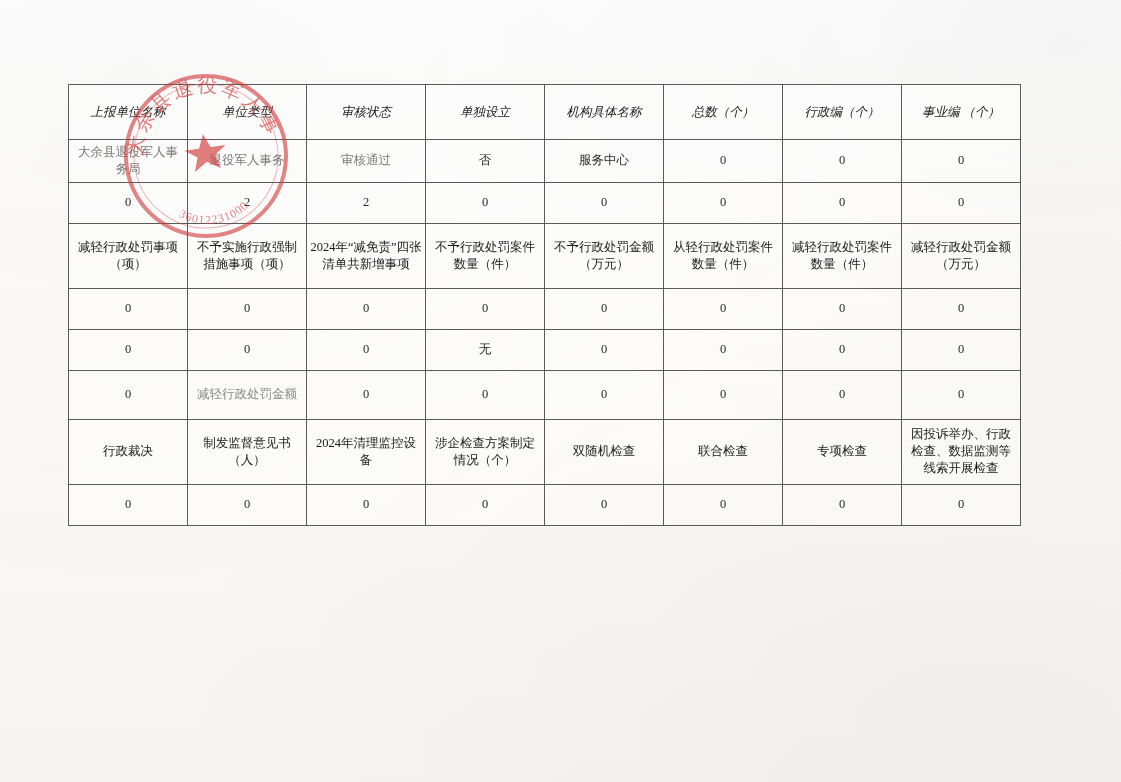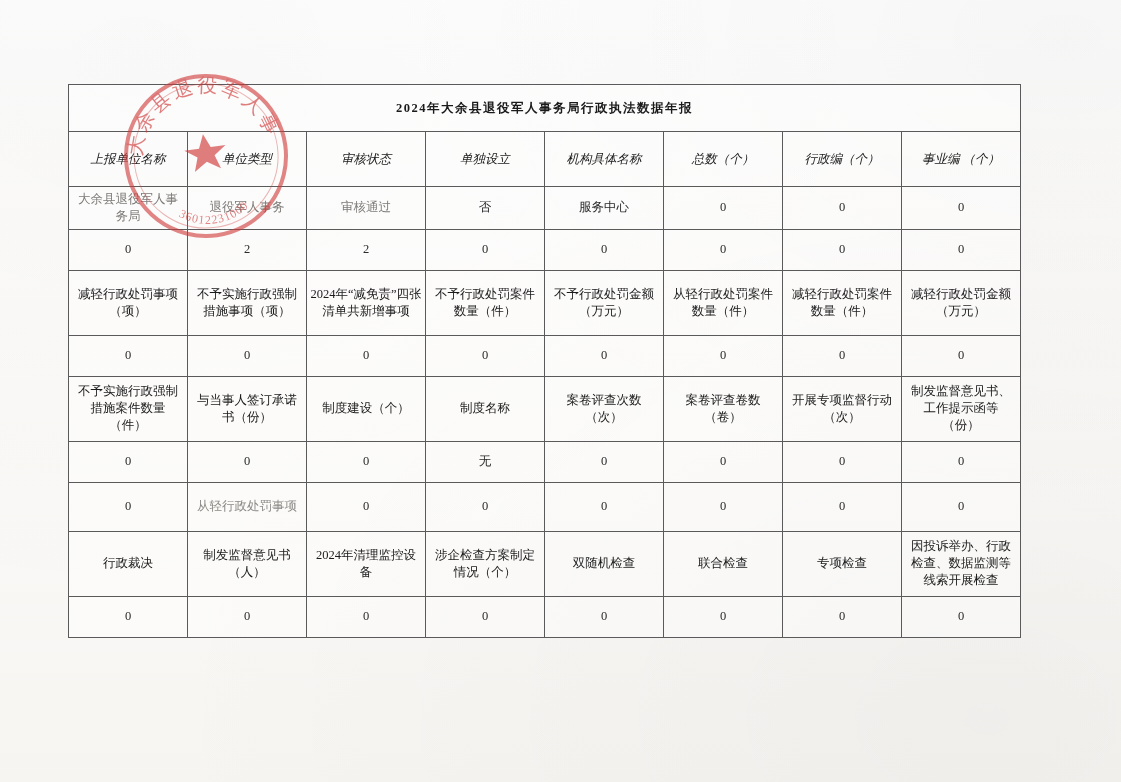--- a/index.html
+++ b/index.html
@@ -96,23 +96,20 @@
   }
 </style>
 </head>
 <body>
 
 <div class="paper-noise"></div>
 
 <div class="sheet">
   <table class="report">
     <tbody>
-      <tr>
-        <td class="title-cell" colspan="8">2024年大余县退役军人事务局行政执法数据年报</td>
-      </tr>
 
       <tr>
         <td class="hdr">上报单位名称</td>
         <td class="hdr">单位类型</td>
         <td class="hdr">审核状态</td>
         <td class="hdr">单独设立</td>
         <td class="hdr">机构具体名称</td>
         <td class="hdr">总数（个）</td>
         <td class="hdr">行政编（个）</td>
         <td class="hdr">事业编 （个）</td>
@@ -154,43 +151,33 @@
         <td class="val">0</td>
         <td class="val">0</td>
         <td class="val">0</td>
         <td class="val">0</td>
         <td class="val">0</td>
         <td class="val">0</td>
         <td class="val">0</td>
       </tr>
 
       <tr>
-        <td class="hdr-tall">不予实施行政强制措施案件数量（件）</td>
-        <td class="hdr-tall">与当事人签订承诺书（份）</td>
-        <td class="hdr-tall">制度建设（个）</td>
-        <td class="hdr-tall">制度名称</td>
-        <td class="hdr-tall">案卷评查次数（次）</td>
-        <td class="hdr-tall">案卷评查卷数（卷）</td>
-        <td class="hdr-tall">开展专项监督行动（次）</td>
-        <td class="hdr-tall">制发监督意见书、工作提示函等（份）</td>
-      </tr>
-      <tr>
         <td class="val">0</td>
         <td class="val">0</td>
         <td class="val">0</td>
         <td class="val">无</td>
         <td class="val">0</td>
         <td class="val">0</td>
         <td class="val">0</td>
         <td class="val">0</td>
       </tr>
 
       <tr>
         <td class="val val-tall">0</td>
-        <td class="val val-tall light">从轻行政处罚事项</td>
+        <td class="val val-tall light">减轻行政处罚金额</td>
         <td class="val val-tall">0</td>
         <td class="val val-tall">0</td>
         <td class="val val-tall">0</td>
         <td class="val val-tall">0</td>
         <td class="val val-tall">0</td>
         <td class="val val-tall">0</td>
       </tr>
 
       <tr>
         <td class="hdr-tall">行政裁决</td>

